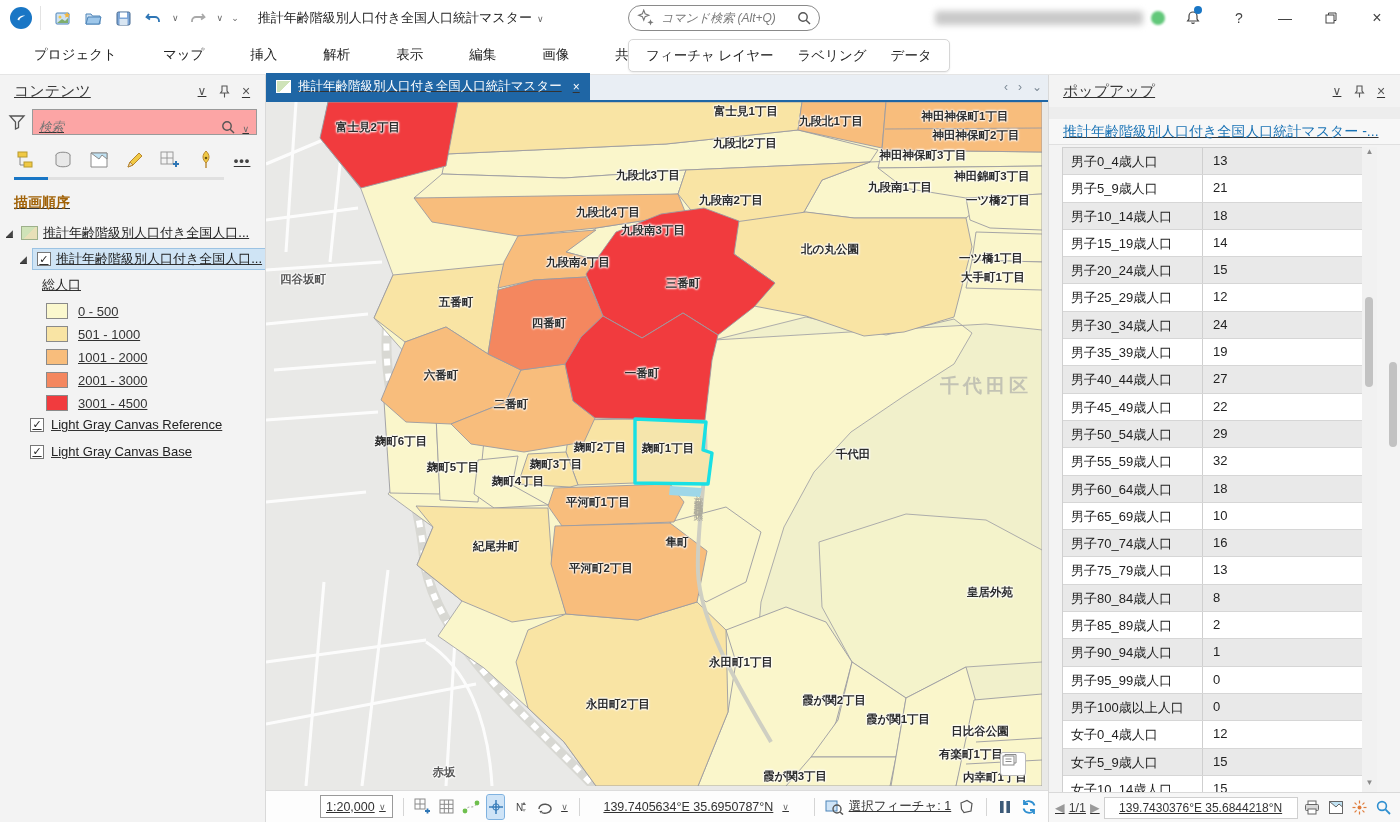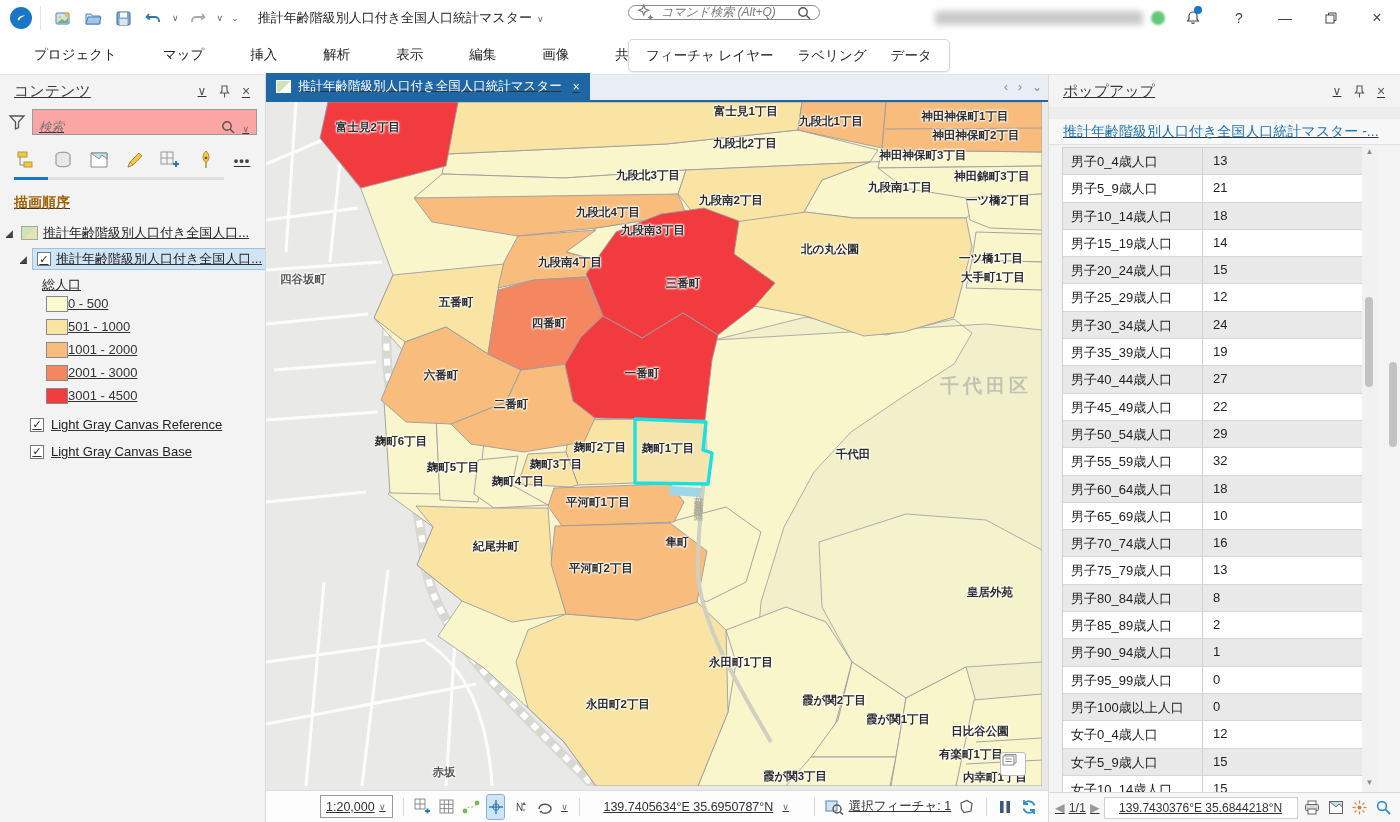--- a/index.html
+++ b/index.html
@@ -8,21 +8,21 @@
   .app { width:1400px; height:822px; display:flex; flex-direction:column; background:#fff; }
 
   
   .titlebar { height:36px; display:flex; align-items:center; background:#fff; flex:0 0 36px; position:relative; }
   .logo { width:22px; height:22px; border-radius:50%; background:#1976c5; color:#fff; margin:0 8px 0 10px; display:flex; align-items:center; justify-content:center; font-weight:bold; font-size:13px; }
   .qat { display:flex; align-items:center; gap:6px; border-left:1px solid #e3e3e3; padding-left:10px; }
   .qat .tbtn { width:24px; height:24px; display:flex; align-items:center; justify-content:center; border-radius:3px; }
   .chev { font-size:9px; color:#666; padding:0 1px; }
   .doc-title { margin-left:18px; font-size:13px; color:#222; white-space:nowrap; }
   .doc-title .chev { margin-left:4px; }
-  .cmd-search { position:absolute; left:628px; top:5px; width:192px; height:15px; border:1px solid #8a8a8a; border-radius:13px; background:#fff; display:flex; align-items:center; padding:0 8px; gap:6px; }
+  .cmd-search { position:absolute; left:628px; top:5px; width:192px; height:26px; border:1px solid #8a8a8a; border-radius:13px; background:#fff; display:flex; align-items:center; padding:0 8px; gap:6px; }
   .cmd-search .ph { color:#7a7a7a; font-style:italic; font-size:12px; flex:1; white-space:nowrap; overflow:hidden; }
   .acct { position:absolute; left:935px; top:8px; width:230px; height:20px; display:flex; align-items:center; gap:8px; }
   .acct .blurbox { flex:1; height:14px; background:#c9c9c9; border-radius:3px; filter:blur(3px); }
   .acct .dot { width:14px; height:14px; border-radius:50%; background:#62c87a; filter:blur(1px); }
   .win-icons { position:absolute; right:0; top:0; height:36px; display:flex; align-items:center; }
   .win-icons .wbtn { width:46px; height:36px; display:flex; align-items:center; justify-content:center; color:#444; font-size:14px; }
   .bell { position:relative; }
   .bell .badge { position:absolute; top:6px; right:14px; width:8px; height:8px; background:#1976c5; border-radius:50%; }
 
   
@@ -50,21 +50,21 @@
   .underbar { margin:4px 14px 0 14px; height:3px; width:210px; background:#e0e0e0; position:relative; }
   .underbar .act { position:absolute; left:0; top:0; width:34px; height:3px; background:#1976c5; }
   .draw-head { font-weight:bold; font-size:14px; color:#a16207; padding:14px 0 8px 14px; }
   .tree { flex:1; overflow:hidden; font-size:13px; color:#222; }
   .titem { display:flex; align-items:center; height:26px; gap:5px; padding-left:6px; white-space:nowrap; }
   .exp { color:#444; font-size:9px; width:10px; }
   .thumb { width:17px; height:14px; background:linear-gradient(135deg,#cfe3b8 0 50%,#e8e0b8 50% 100%); border:1px solid #9db08a; }
   .cb { width:14px; height:14px; border:1px solid #777; background:#fff; display:flex; align-items:center; justify-content:center; font-size:11px; color:#222; }
   .sel-item { background:#cfe4f5; border:1px solid #9cc3e3; padding:1px 4px; display:flex; gap:5px; align-items:center; }
   .legend-title { padding:4px 0 2px 42px; color:#222; }
-  .lrow { display:flex; align-items:flex-start; gap:0; height:23px; padding-left:46px; color:#333; }
+  .lrow { display:flex; align-items:flex-end; gap:10px; height:23px; padding-left:46px; color:#333; }
   .lsw { width:22px; height:16px; border:1px solid #8a8a8a; }
   .bm-row { display:flex; align-items:center; gap:7px; height:27px; padding-left:30px; }
 
   
   .map-col { flex:1; display:flex; flex-direction:column; min-width:0; }
   .viewtabs { height:27px; flex:0 0 27px; background:#e9eef4; display:flex; align-items:flex-end; position:relative; border-bottom:2px solid #1f66a5; }
   .vtab { height:27px; background:#1f66a5; color:#fff; display:flex; align-items:center; gap:7px; padding:0 10px; font-size:12.5px; }
   .vtab .mthumb { width:15px; height:13px; background:linear-gradient(135deg,#cfe3b8 0 55%,#ffffff 55% 100%); border:1px solid #fff; }
   .vtab .x { color:#fff; font-size:12px; margin-left:4px; }
   .vnav { position:absolute; right:6px; top:5px; display:flex; gap:10px; color:#7d8a96; font-size:12px; }
@@ -445,21 +445,21 @@
             <div class="mlbl" style="left: 657px; top: 53px;">神田神保町3丁目</div>
             <div class="mlbl" style="left: 726px; top: 74px;">神田錦町3丁目</div>
             <div class="mlbl" style="left: 479px; top: 41px;">九段北2丁目</div>
             <div class="mlbl" style="left: 382px; top: 73px;">九段北3丁目</div>
             <div class="mlbl" style="left: 634px; top: 85px;">九段南1丁目</div>
             <div class="mlbl" style="left: 732px; top: 98px;">一ツ橋2丁目</div>
             <div class="mlbl" style="left: 465px; top: 98px;">九段南2丁目</div>
             <div class="mlbl" style="left: 342px; top: 110px;">九段北4丁目</div>
             <div class="mlbl" style="left: 387px; top: 128px;">九段南3丁目</div>
             <div class="mlbl" style="left: 564px; top: 147px;">北の丸公園</div>
-            <div class="mlbl" style="left: 304px; top: 160px;">九段南4丁目</div>
+            <div class="mlbl" style="left: 312px; top: 160px;">九段南4丁目</div>
             <div class="mlbl" style="left: 725px; top: 156px;">一ツ橋1丁目</div>
             <div class="mlbl" style="left: 727px; top: 175px;">大手町1丁目</div>
             <div class="mlbl g" style="left: 37px; top: 177px;">四谷坂町</div>
             <div class="mlbl" style="left: 190px; top: 200px;">五番町</div>
             <div class="mlbl" style="left: 417px; top: 181px;">三番町</div>
             <div class="mlbl" style="left: 283px; top: 221px;">四番町</div>
             <div class="mlbl" style="left: 175px; top: 273px;">六番町</div>
             <div class="mlbl" style="left: 376px; top: 271px;">一番町</div>
             <div class="mlbl" style="left: 245px; top: 302px;">二番町</div>
             <div class="mlbl w" style="left: 720px; top: 284px;">千代田区</div>

